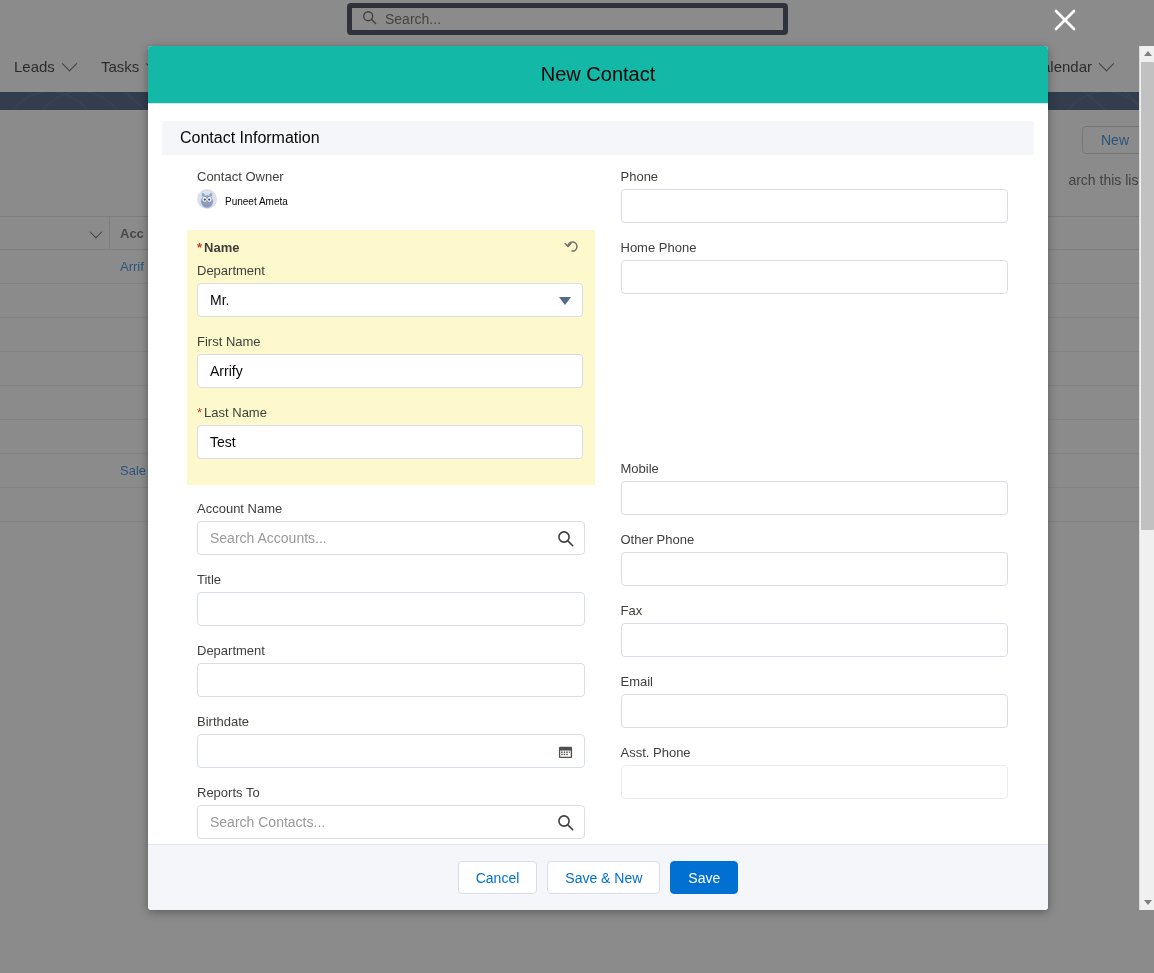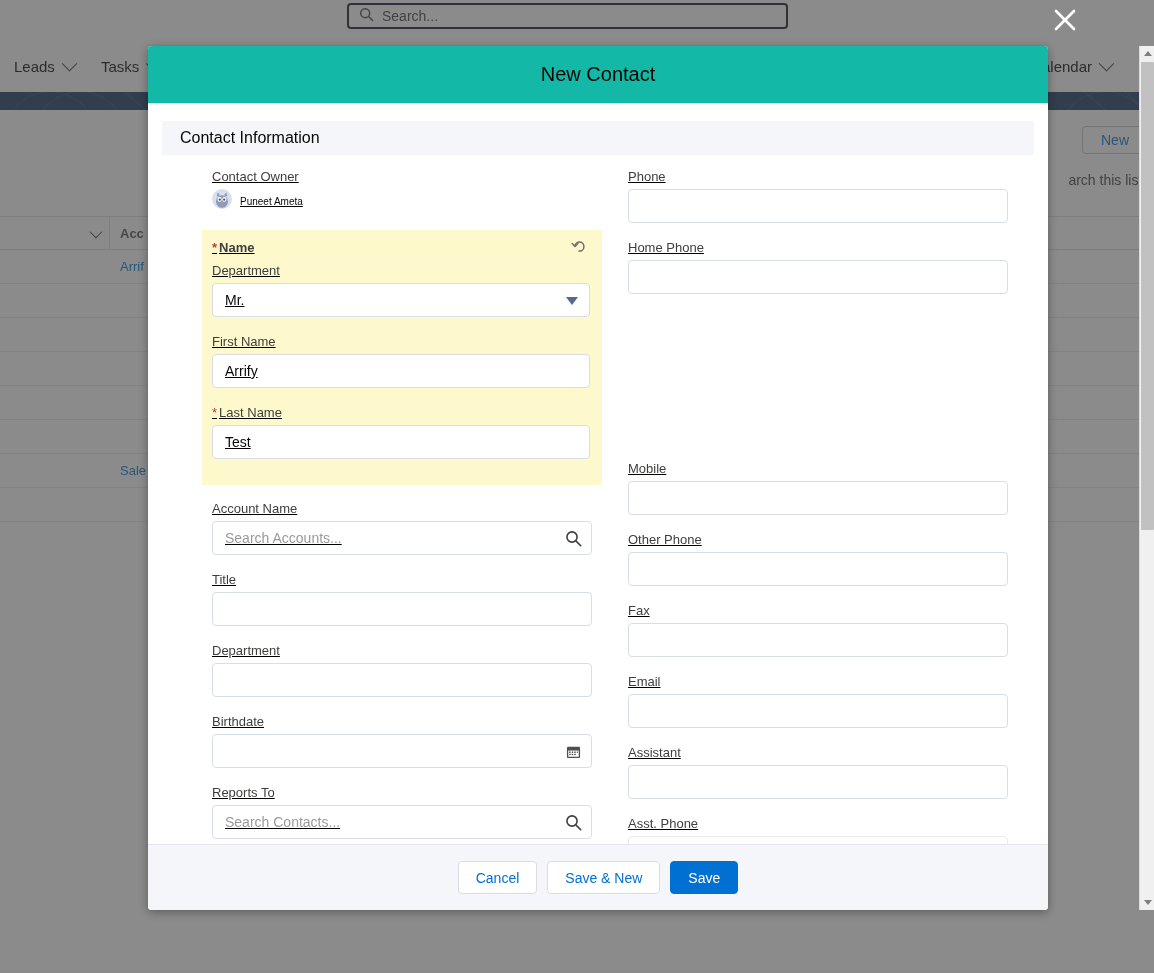--- a/index.html
+++ b/index.html
@@ -21,22 +21,22 @@
 
   .bg-topbar {
     position: absolute;
     top: 0; left: 0; right: 0;
     height: 40px;
     background: #ffffff;
   }
   .bg-searchbox {
     position: absolute;
     left: 347px; top: 3px;
-    width: 441px; height: 26px;
-    border: 2px solid #0f172a;
+    width: 441px; height: 32px;
+    border: 5px solid #0f172a;
     border-radius: 4px;
     background: #fff;
     display: flex;
     align-items: center;
     padding: 0 10px;
     gap: 8px;
   }
   .bg-searchbox .ph {
     font-size: 14px;
     color: #3e3e3c;
@@ -197,22 +197,21 @@
     align-items: center;
     padding-left: 18px;
     font-size: 16px;
     color: #080707;
   }
 
   .form-grid {
     display: grid;
     grid-template-columns: 1fr 1fr;
     column-gap: 36px;
-    padding: 14px 40px 0 64px;
-    text-decoration: underline;
+    padding: 14px 40px 0 49px;
   }
 
   .field { margin-bottom: 17px; position: relative; }
   .field-label {
     font-size: 13px;
     color: #3e3e3c;
     display: block;
     margin-bottom: 4px;
     line-height: 16px;
   }
@@ -615,24 +614,20 @@
         <div class="field">
           <span class="field-label">Fax</span>
           <div class="input-box"></div>
         </div>
 
         <div class="field">
           <span class="field-label">Email</span>
           <div class="input-box"></div>
         </div>
 
-        <div class="field">
-          <span class="field-label">Assistant</span>
-          <div class="input-box"></div>
-        </div>
 
         <div class="field faded">
           <span class="field-label">Asst. Phone</span>
           <div class="input-box"></div>
         </div>
       </div>
     </div>
 
   </div>
 

